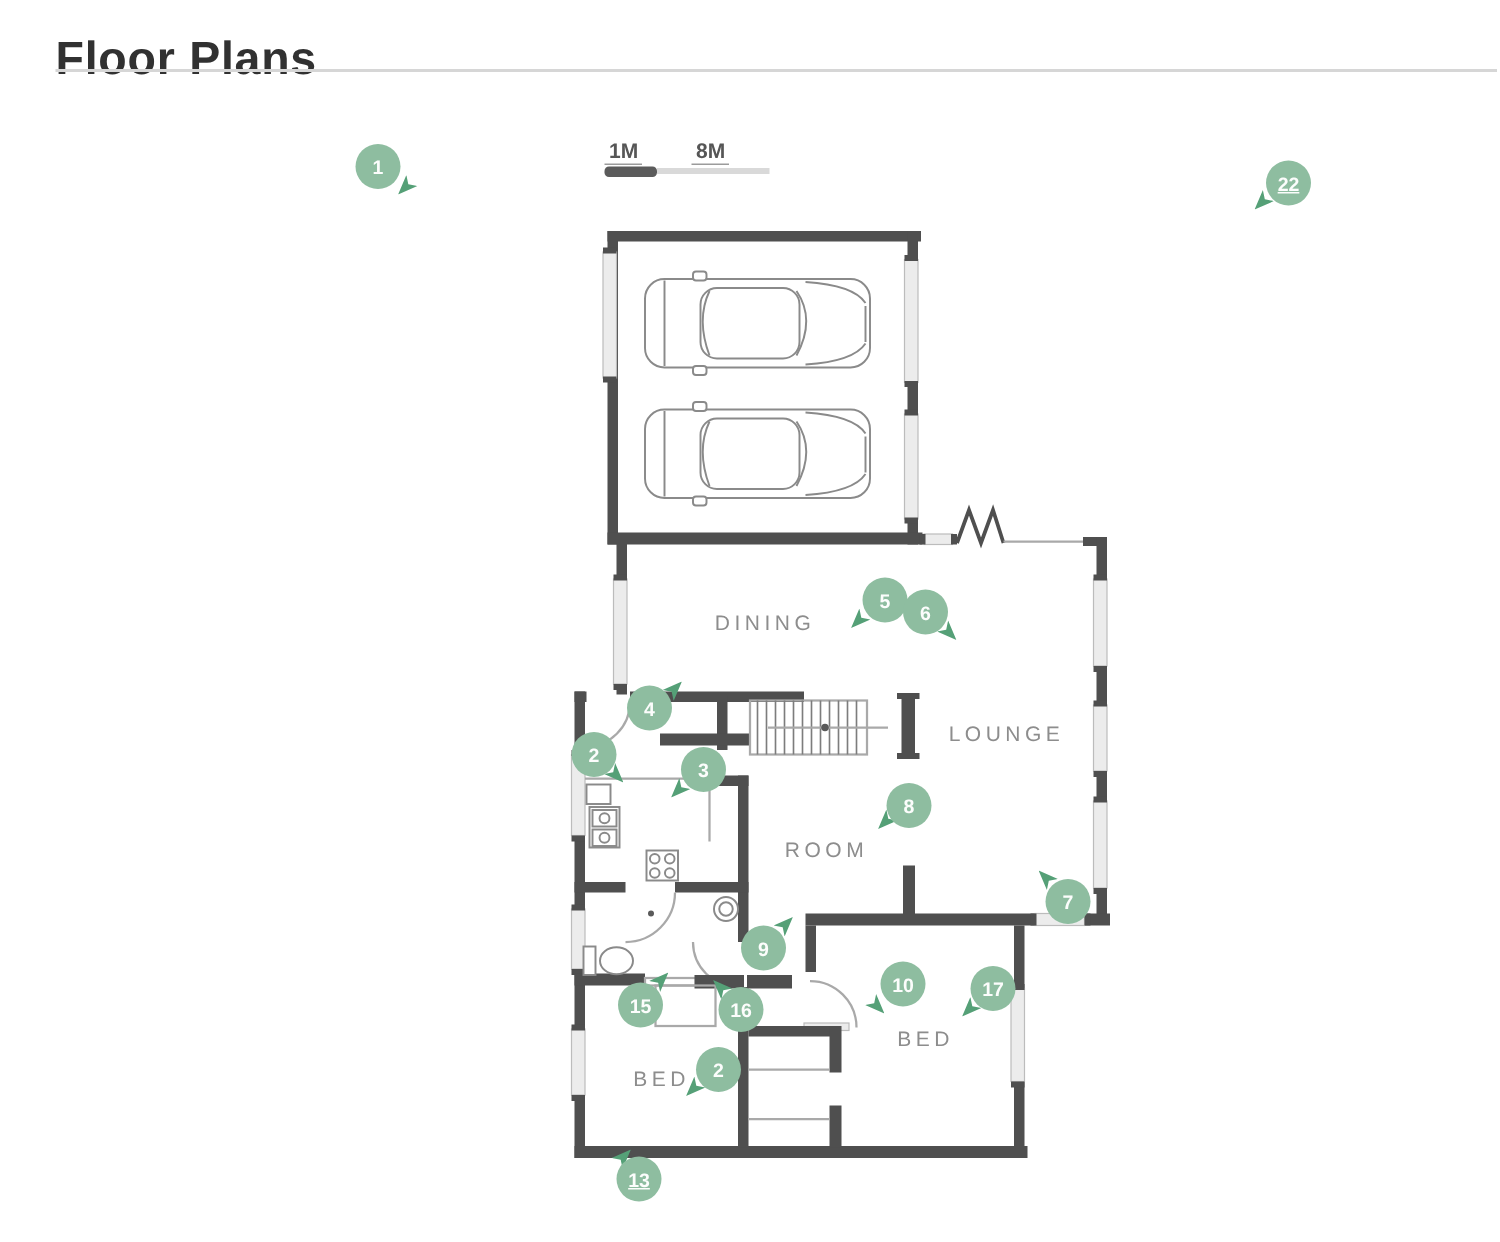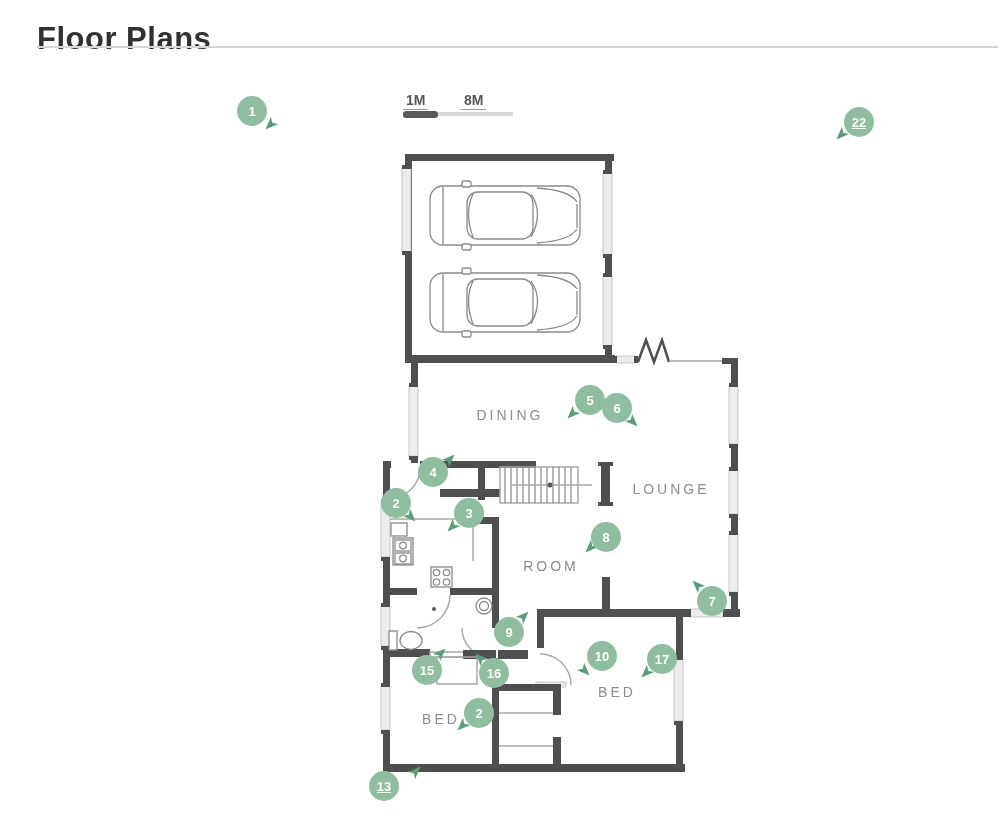--- a/index.html
+++ b/index.html
@@ -313,21 +313,21 @@
   </div>
       <div class="marker" style="left: 569px; top: 656px; margin-left: 33px;">
     <span class="num">10</span>
   </div>
       <div class="marker" style="left: 662px; top: 659px;">
     <span class="num">17</span>
   </div>
       <div class="marker" style="left: 479px; top: 713px;">
     <span class="num">2</span>
   </div>
-      <div class="marker" style="left: 384px; top: 786px; text-decoration: underline;">
+      <div class="marker" style="left: 426px; top: 786px; text-decoration: underline;">
     <span class="num">13</span>
   </div>
       <div class="marker" style="left: 494px; top: 673px;">
     <span class="num">16</span>
   </div>
       <div class="marker" style="left: 427px; top: 670px; justify-content: center;">
     <span class="num">15</span>
   </div>
       <div class="marker" style="left: 859px; top: 122px; text-decoration: underline;">
     <span class="num">22</span>

